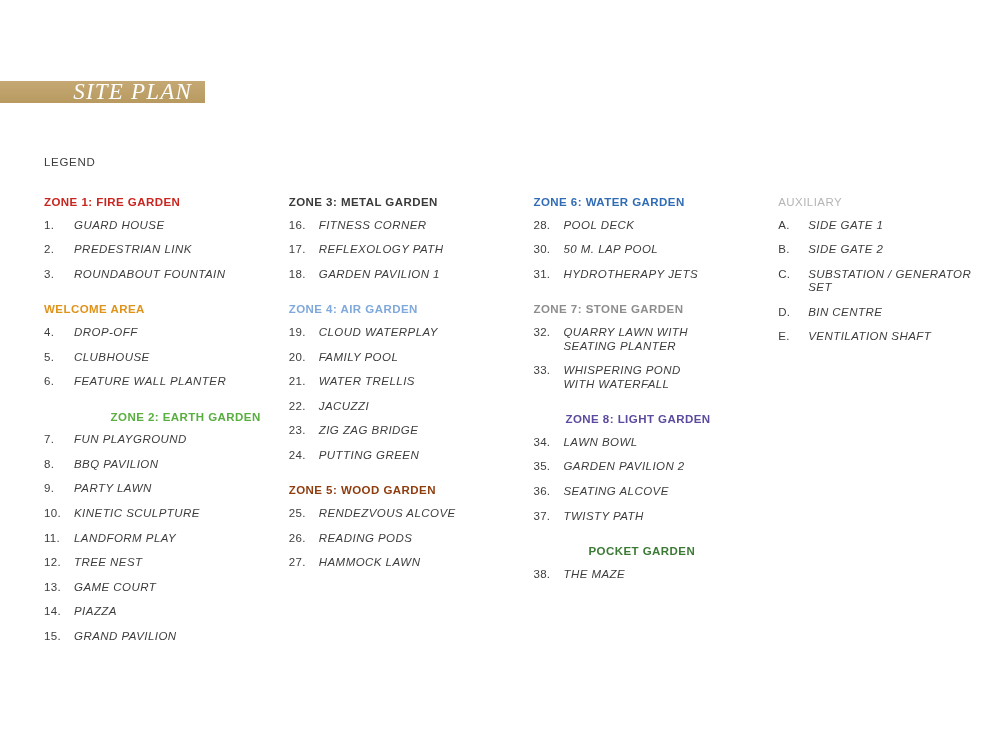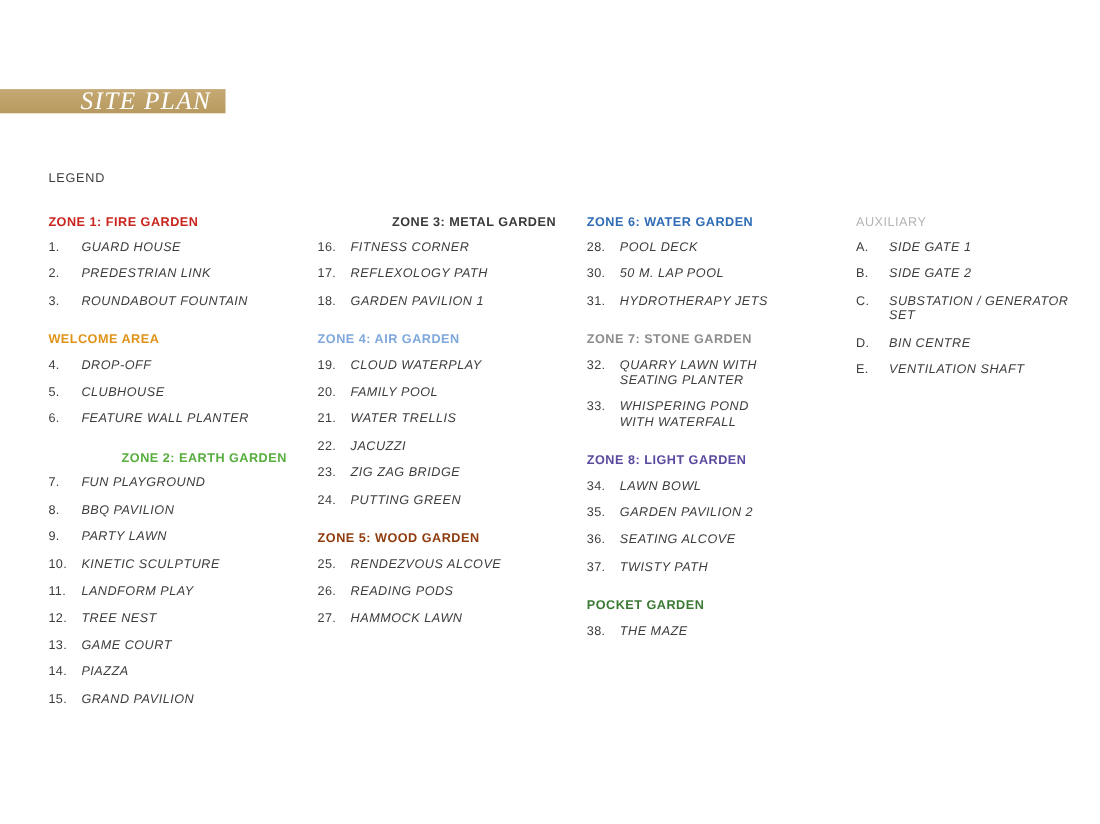--- a/index.html
+++ b/index.html
@@ -196,21 +196,21 @@
             </li>
             <li class="item">
               <span class="item-num">15.</span>
               <span class="item-label"><span>GRAND PAVILION</span></span>
             </li>
           </ul>
         </div>
       </div>
       <div class="col col-2">
         <div class="group">
-          <div class="group-heading" style="color: rgb(58, 58, 58); text-align: right;">ZONE 3: METAL GARDEN</div>
+          <div class="group-heading" style="color: rgb(58, 58, 58);">ZONE 3: METAL GARDEN</div>
           <ul class="items">
             <li class="item">
               <span class="item-num">16.</span>
               <span class="item-label"><span>FITNESS CORNER</span></span>
             </li>
             <li class="item">
               <span class="item-num">17.</span>
               <span class="item-label"><span>REFLEXOLOGY PATH</span></span>
             </li>
             <li class="item">
@@ -291,42 +291,42 @@
               <span class="item-num">32.</span>
               <span class="item-label"><span>QUARRY LAWN WITH</span><span class="line2">SEATING PLANTER</span></span>
             </li>
             <li class="item">
               <span class="item-num">33.</span>
               <span class="item-label"><span>WHISPERING POND</span><span class="line2">WITH WATERFALL</span></span>
             </li>
           </ul>
         </div>
         <div class="group">
-          <div class="group-heading" style="color: rgb(91, 74, 158);">ZONE 8: LIGHT GARDEN</div>
+          <div class="group-heading" style="color: rgb(91, 74, 158); margin-left: 32px;">ZONE 8: LIGHT GARDEN</div>
           <ul class="items">
             <li class="item">
               <span class="item-num">34.</span>
               <span class="item-label"><span>LAWN BOWL</span></span>
             </li>
             <li class="item">
               <span class="item-num">35.</span>
               <span class="item-label"><span>GARDEN PAVILION 2</span></span>
             </li>
             <li class="item">
               <span class="item-num">36.</span>
               <span class="item-label"><span>SEATING ALCOVE</span></span>
             </li>
             <li class="item">
               <span class="item-num">37.</span>
               <span class="item-label"><span>TWISTY PATH</span></span>
             </li>
           </ul>
         </div>
         <div class="group">
-          <div class="group-heading" style="color: rgb(59, 122, 52);">POCKET GARDEN</div>
+          <div class="group-heading" style="color: rgb(59, 122, 52); text-align: center;">POCKET GARDEN</div>
           <ul class="items">
             <li class="item">
               <span class="item-num">38.</span>
               <span class="item-label"><span>THE MAZE</span></span>
             </li>
           </ul>
         </div>
       </div>
       <div class="col col-4">
         <div class="group">

